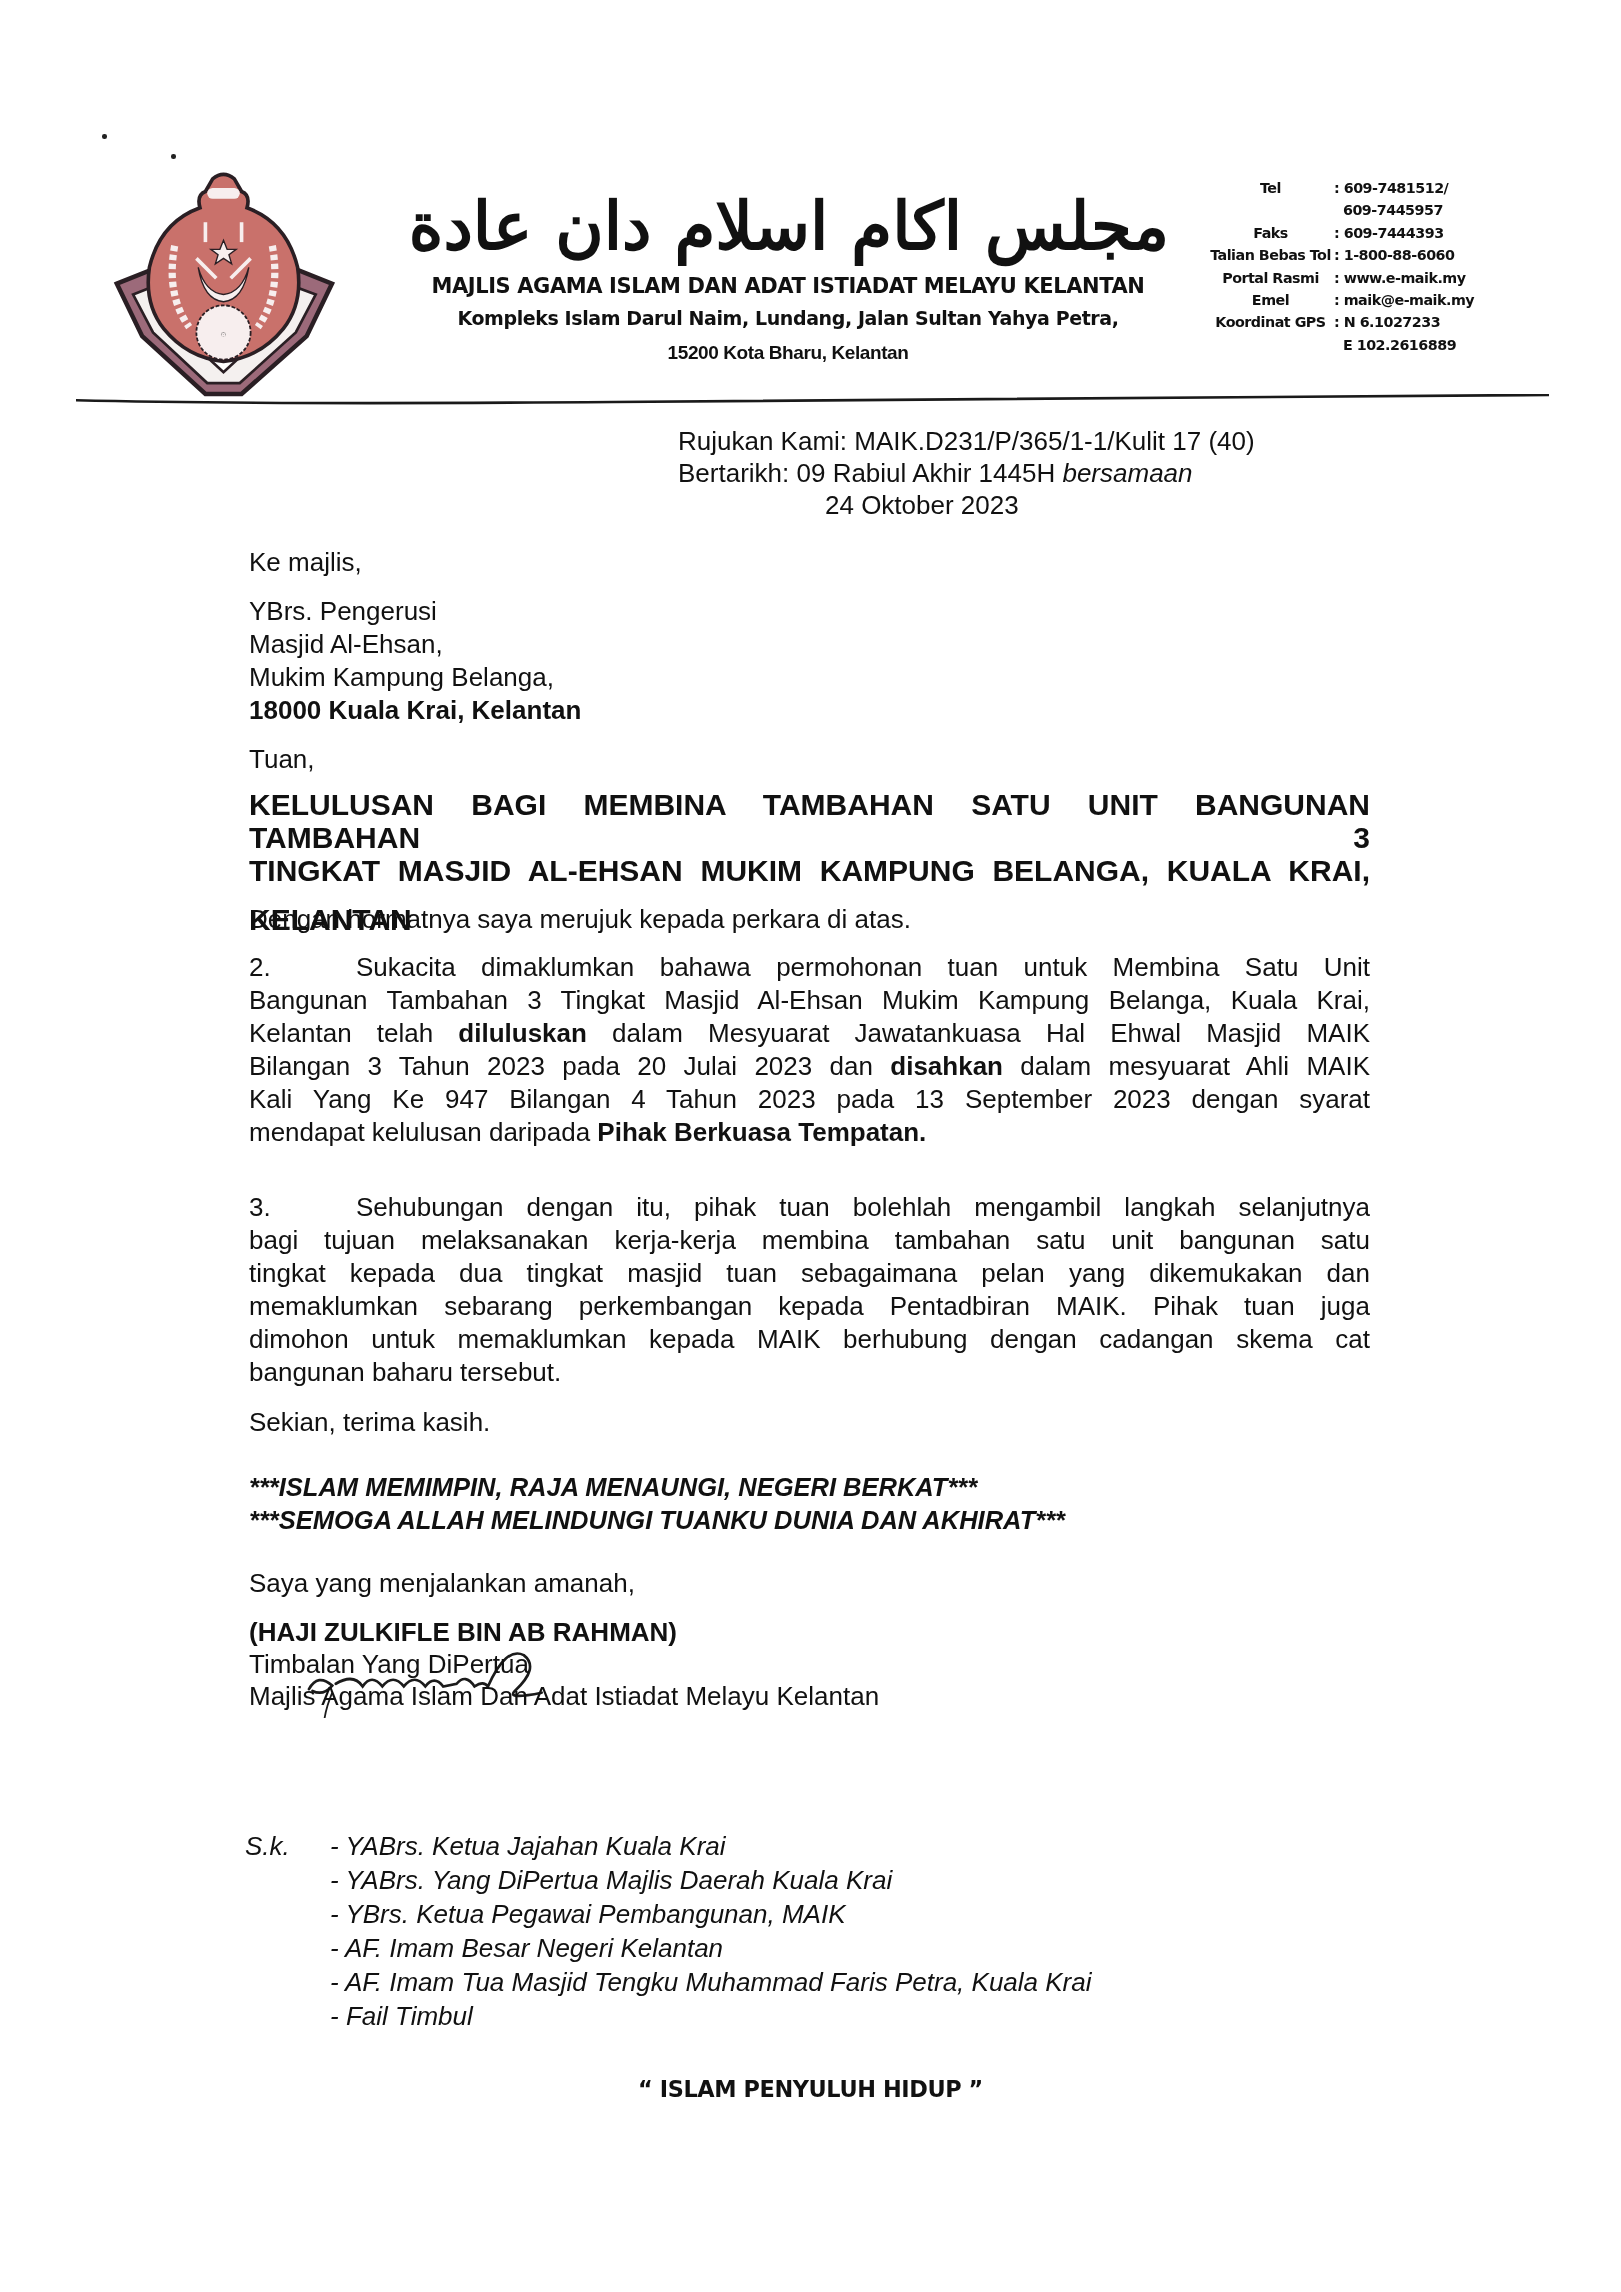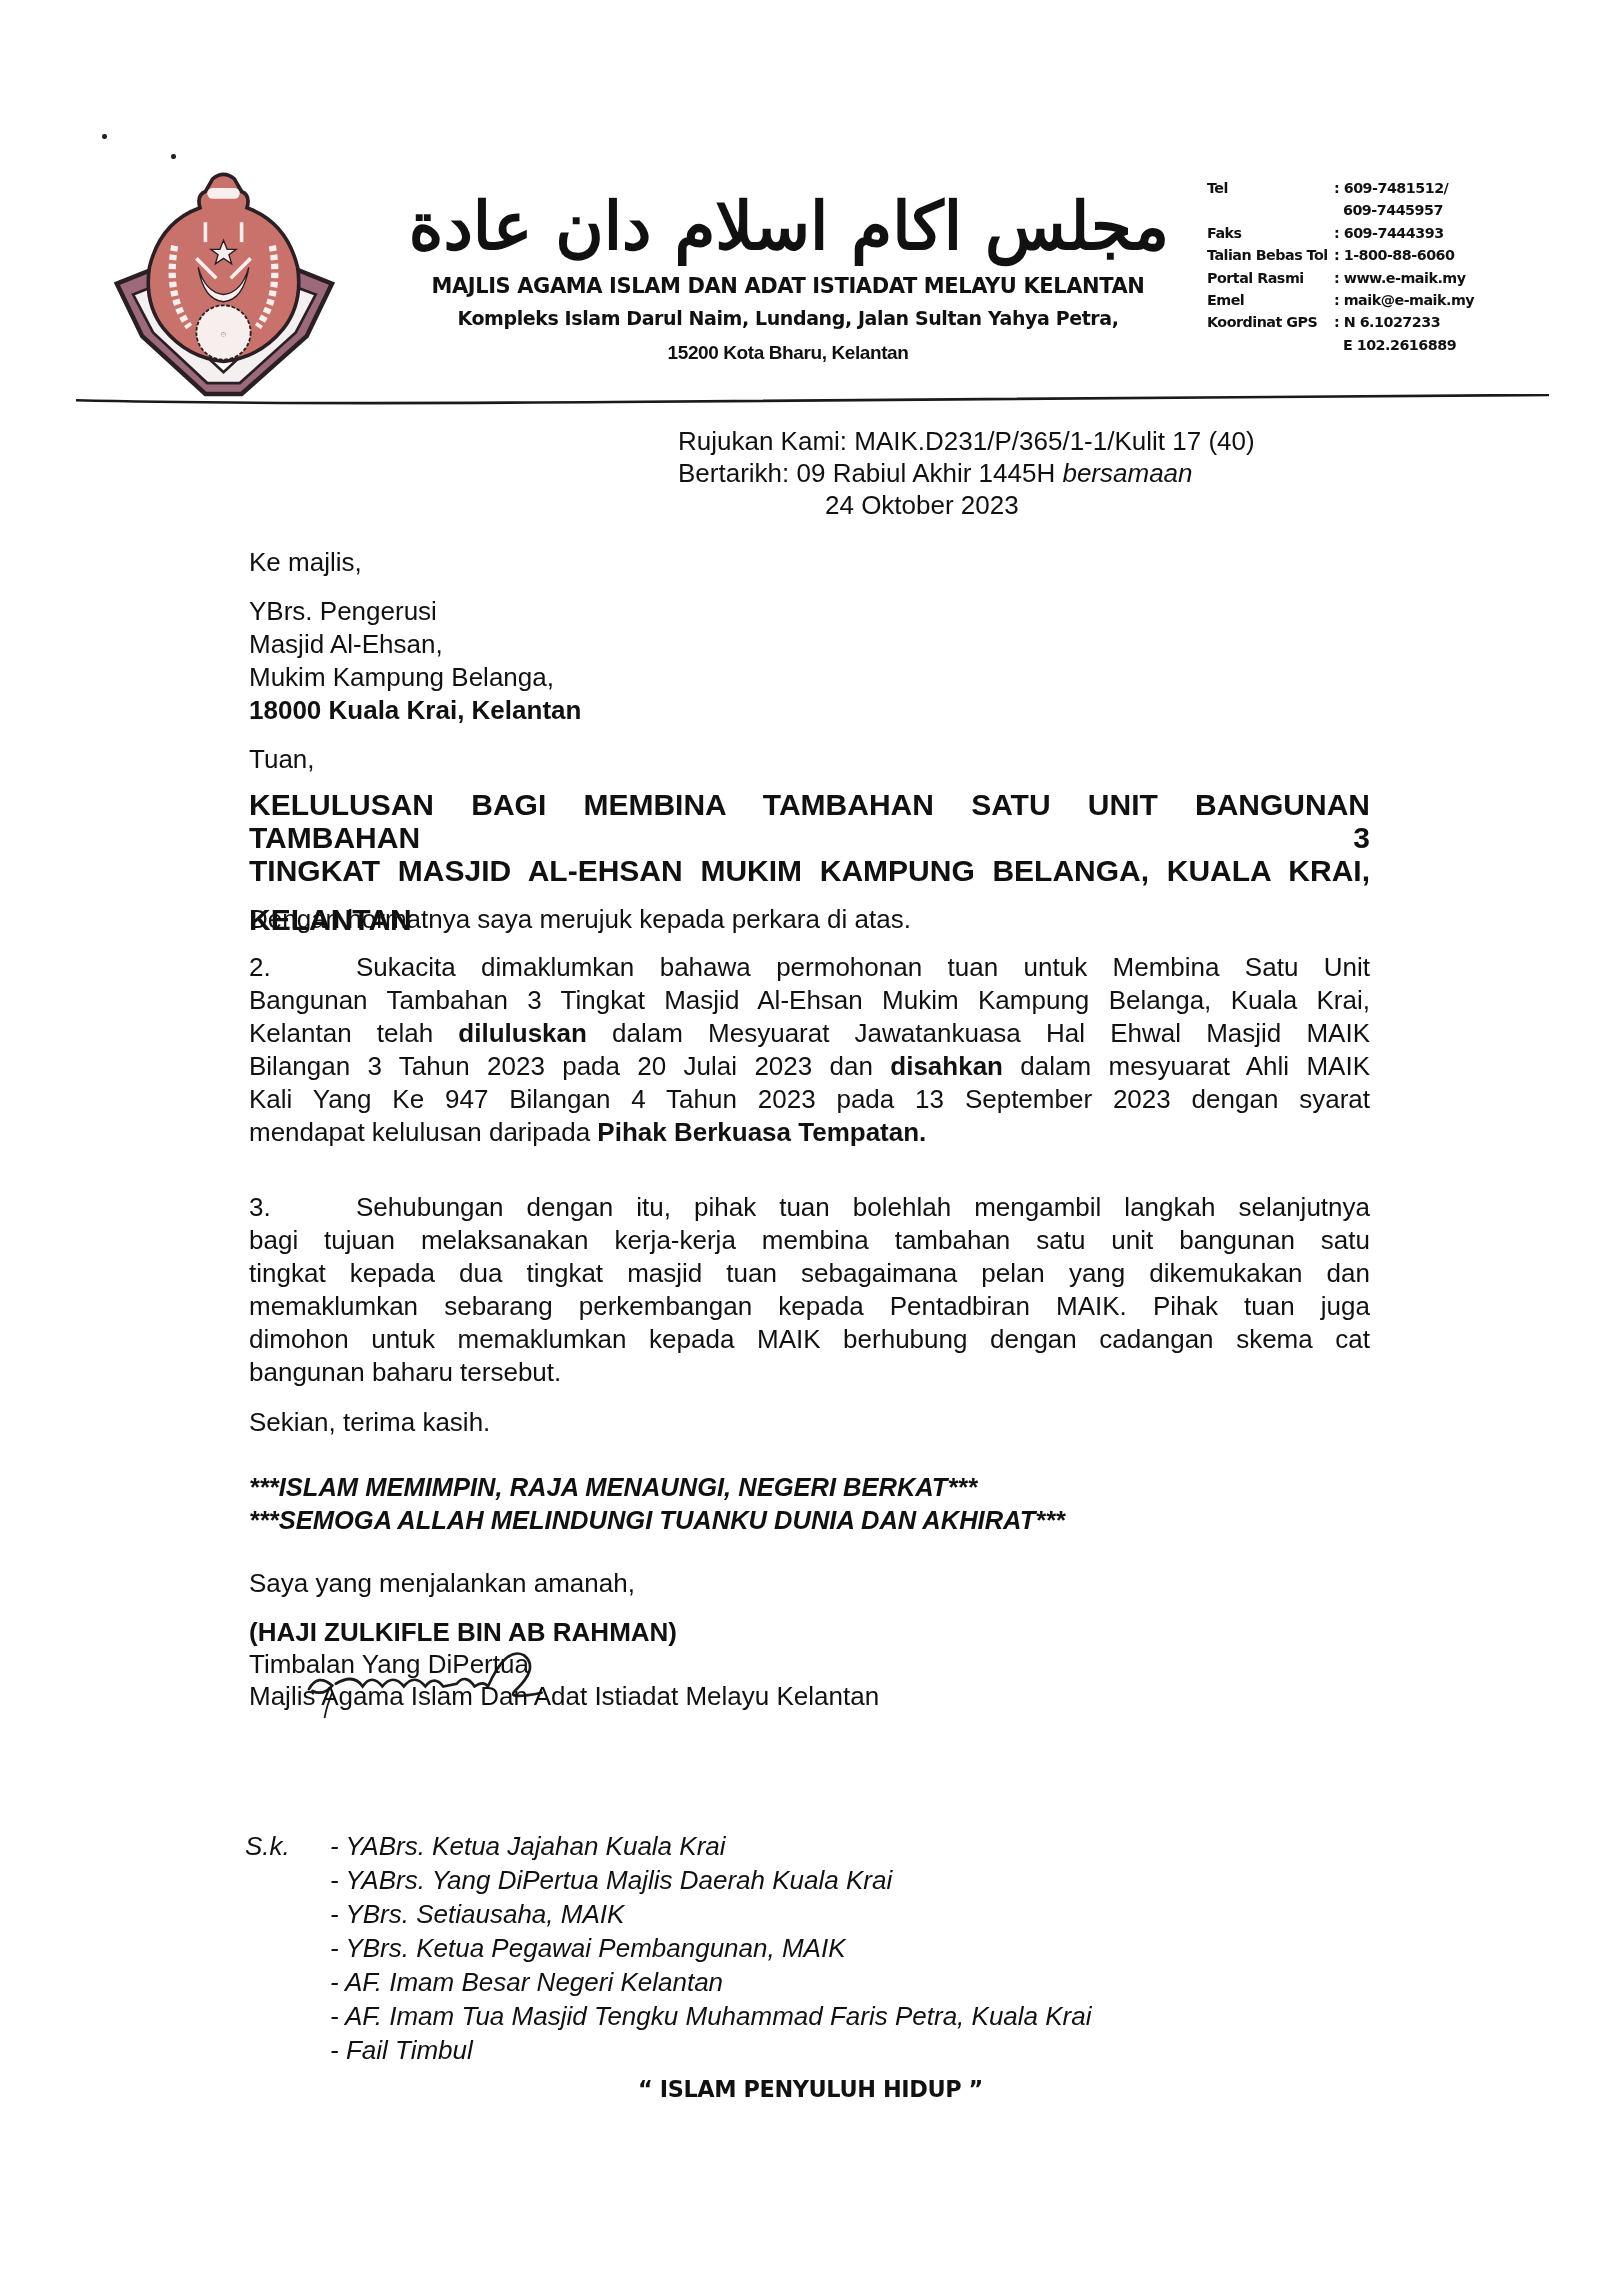--- a/index.html
+++ b/index.html
@@ -14,21 +14,21 @@
     left:399px; top:177px; width:770px; height:99px;
     font-family:"DejaVu Serif", serif; font-size:66px; font-weight:bold; line-height:99px;
     text-align:center; direction:rtl; letter-spacing:-1.8px; color:#111;
     transform:scaleY(1.0); white-space:nowrap; overflow:hidden;
   }
   .org-name { left:385px; top:274px; width:806px; text-align:center; font-family:"DejaVu Sans", sans-serif; font-weight:bold; font-size:21px; letter-spacing:-0.4px; }
   .org-addr1 { left:385px; top:307px; width:806px; text-align:center; font-family:"DejaVu Sans", sans-serif; font-weight:bold; font-size:19px; letter-spacing:-0.4px; }
   .org-addr2 { left:385px; top:342px; width:806px; text-align:center; font-family:Liberation Sans, sans-serif; font-weight:bold; font-size:19px; letter-spacing:-0.4px; }
   .contact { left:1207px; top:177px; font-family:"DejaVu Sans", sans-serif; font-size:14.3px; font-weight:bold; letter-spacing:-0.5px; line-height:22.4px; }
   .contact-row { display:flex; }
-  .contact-label { width:127px; }
+  .contact-label { width:127px;text-align:center; }
   .contact-value { white-space:nowrap; }
   .rule { left:76px; top:394px; width:1473px; height:12.5px; }
   
   .txt { font-size:26px; line-height:33px; white-space:nowrap; }
   .ref { left:678px; top:425px; }
   .ref div { line-height:32px; }
   .ref .date2 { padding-left:147px; }
   .recipient { left:249px; top:546px; }
   .greet { left:249px; top:743px; }
   .subject { left:249px; top:788px; width:1121px; font-weight:bold; font-size:30px; line-height:33px; text-align:justify; white-space:normal; text-transform:uppercase; }
@@ -187,21 +187,20 @@
   <div class="name">(HAJI ZULKIFLE BIN AB RAHMAN)</div>
   <div>Timbalan Yang DiPertua</div>
   <div>Majlis Agama Islam Dan Adat Istiadat Melayu Kelantan</div>
 </div>
 
 <div class="abs sk">
   <div class="sk-label">S.k.</div>
   <div class="sk-list">
     <div>- YABrs. Ketua Jajahan Kuala Krai</div>
     <div>- YABrs. Yang DiPertua Majlis Daerah Kuala Krai</div>
-    <div>- YBrs. Setiausaha, MAIK</div>
     <div>- YBrs. Ketua Pegawai Pembangunan, MAIK</div>
     <div>- AF. Imam Besar Negeri Kelantan</div>
     <div>- AF. Imam Tua Masjid Tengku Muhammad Faris Petra, Kuala Krai</div>
     <div>- Fail Timbul</div>
   </div>
 </div>
 
 <div class="abs footer">“ ISLAM PENYULUH HIDUP ”</div>
 
 

